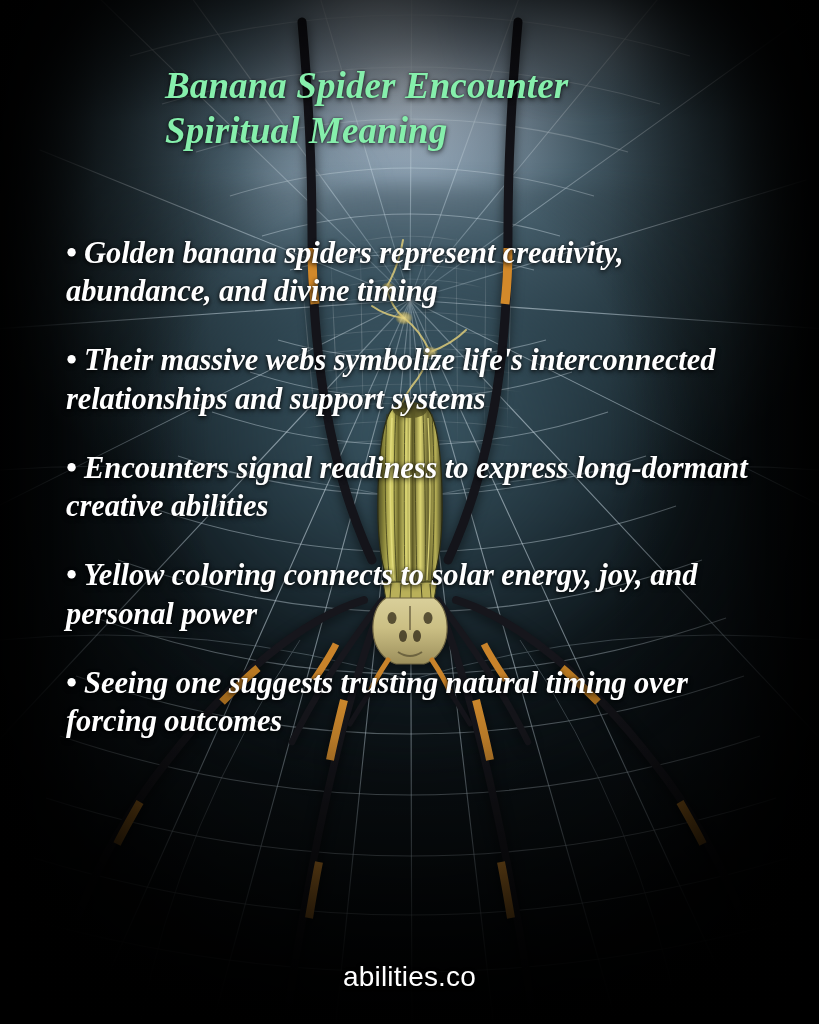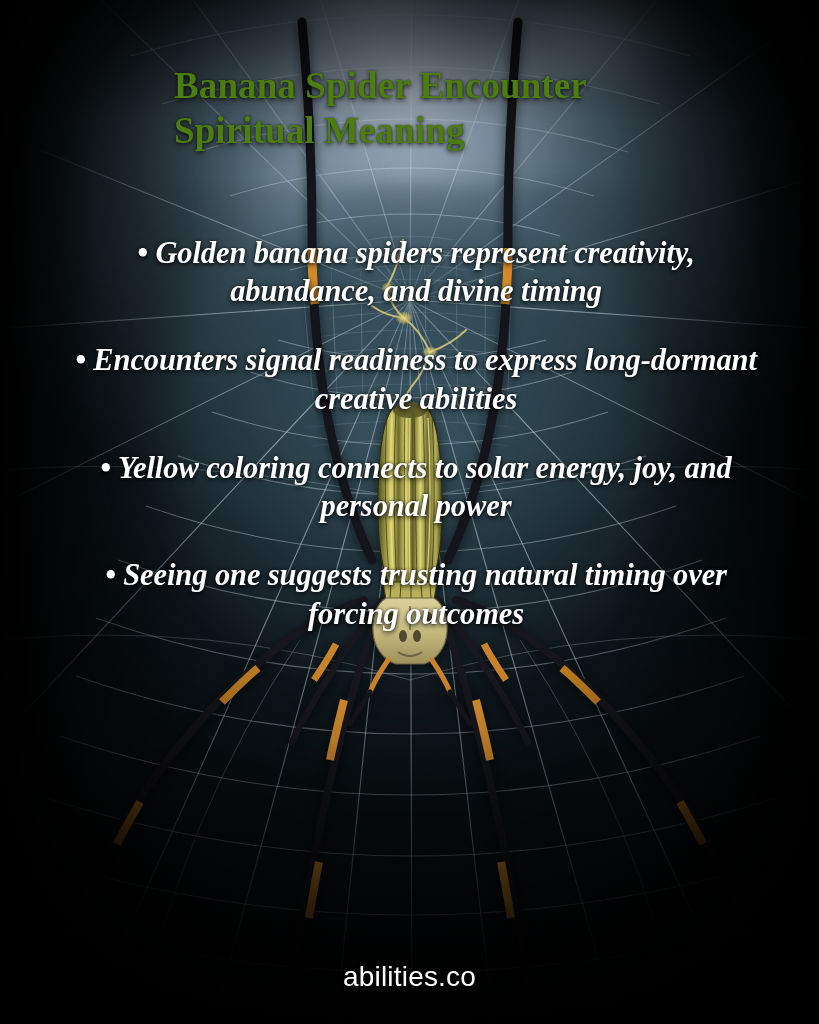--- a/index.html
+++ b/index.html
@@ -70,38 +70,38 @@
   .spider-svg { filter: drop-shadow(0 3px 6px rgba(0,0,0,.6)); }
 
   
   .content {
     position: absolute; inset: 0;
     z-index: 5;
   }
 
   .title {
     position: absolute;
-    left: 174px;
+    left: 165px;
     top: 38px;
     width: 430px;
     font-family: "Liberation Serif", serif;
     font-weight: bold;
+    font-style: italic;
     font-size: 37px;
     line-height: 45px;
-    color: #4d7c0f;
+    color: #86efac;
     letter-spacing: .1px;
     text-shadow: 0 2px 5px rgba(0,0,0,.72), 0 0 2px rgba(0,0,0,.5);
   }
 
   .bullets {
     position: absolute;
     left: 66px;
     top: 203px;
     width: 700px;
-    text-align: center;
   }
   .bullet {
     font-family: "Liberation Serif", serif;
     font-weight: bold;
     font-style: italic;
     font-size: 30.5px;
     line-height: 38.5px;
     color: #ffffff;
     margin-bottom: 26px;
     text-shadow: 0 2px 5px rgba(0,0,0,.78), 0 0 3px rgba(0,0,0,.55);
@@ -377,20 +377,21 @@
 
     <div class="bg-vignette"></div>
   </div>
 
   <div class="content">
 
     <h1 class="title">Banana Spider Encounter Spiritual Meaning</h1>
 
     <div class="bullets">
       <p class="bullet">• Golden banana spiders represent creativity, abundance, and divine timing</p>
+      <p class="bullet">• Their massive webs symbolize life's interconnected relationships and support systems</p>
       <p class="bullet">• Encounters signal readiness to express long-dormant creative abilities</p>
       <p class="bullet">• Yellow coloring connects to solar energy, joy, and personal power</p>
       <p class="bullet">• Seeing one suggests trusting natural timing over forcing outcomes</p>
     </div>
 
     <div class="footer">abilities.co</div>
   </div>
 
 </div>
 

